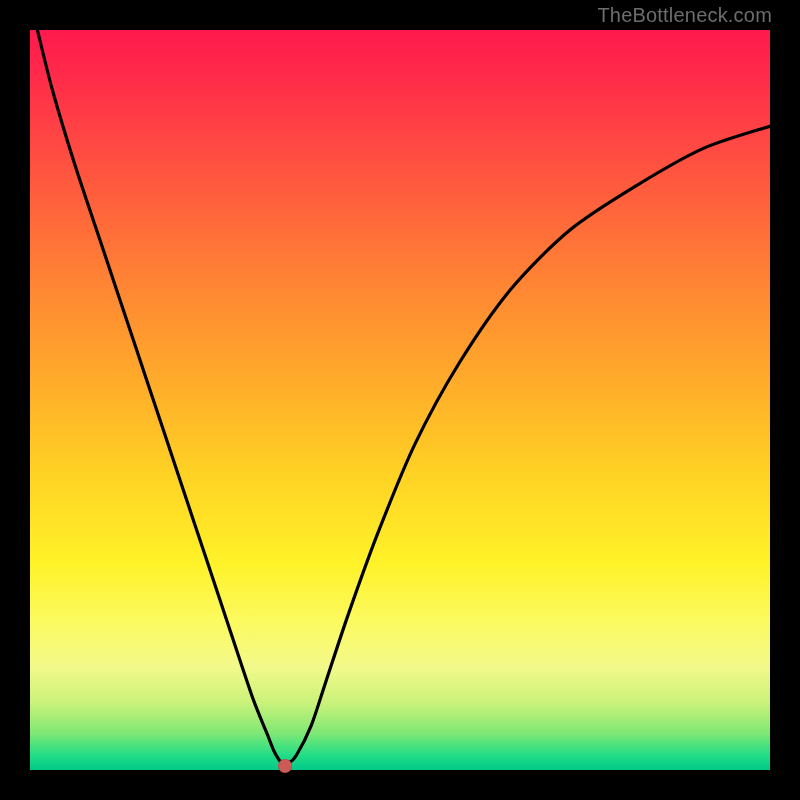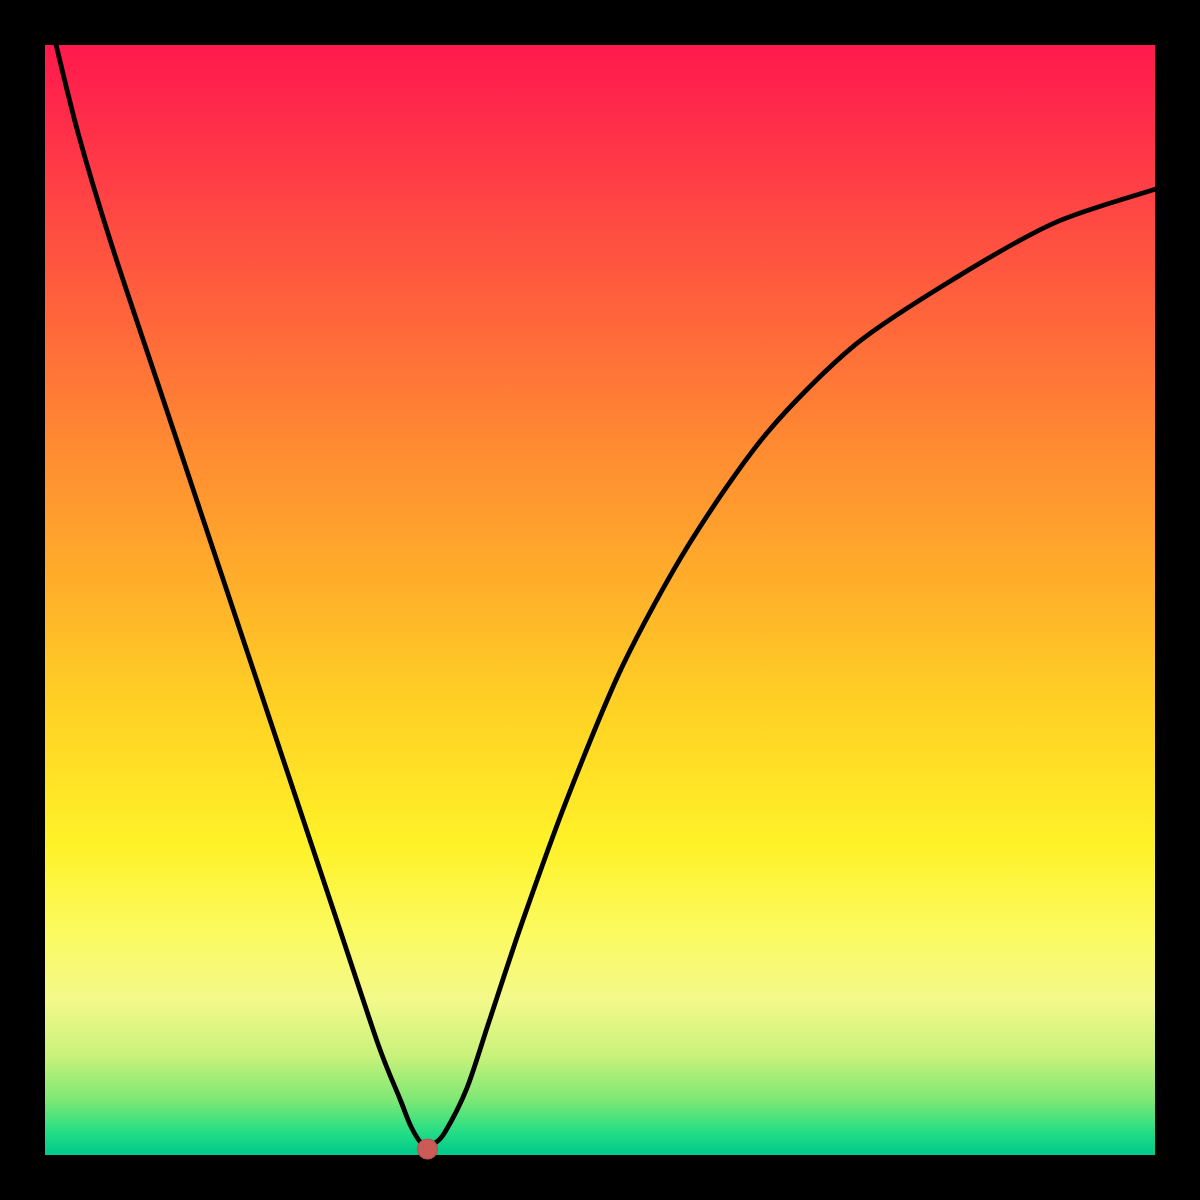--- a/index.html
+++ b/index.html
@@ -67,20 +67,21 @@
     background: #cc5a57;
     transform: translate(-50%, -50%);
     box-shadow: 0 0 0 0.5px rgba(0,0,0,0.15) inset;
   }
 </style>
 </head>
 <body>
 
 <div class="frame">
 
+  <div class="watermark">TheBottleneck.com</div>
 
   <div class="plot-area">
 
     <svg class="curve" viewBox="0 0 740 740" preserveAspectRatio="none">
       <path id="curve-path" fill="none" stroke="#000000" stroke-width="3.2" stroke-linejoin="round" stroke-linecap="round" d="M 7.40 0.00 C 9.50 8.39, 16.96 40.33, 22.20 59.20 C 27.44 78.07, 37.06 110.14, 44.40 133.20 C 51.74 156.26, 65.61 196.84, 74.00 222.00 C 82.39 247.16, 95.21 285.64, 103.60 310.80 C 111.99 335.96, 124.81 374.44, 133.20 399.60 C 141.59 424.76, 154.41 463.24, 162.80 488.40 C 171.19 513.56, 184.01 552.04, 192.40 577.20 C 200.79 602.36, 215.71 648.18, 222.00 666.00 C 228.29 683.82, 233.66 695.14, 236.80 703.00 C 239.95 710.86, 242.10 717.31, 244.20 721.50 C 246.30 725.69, 249.50 731.03, 251.60 732.60 C 253.70 734.17, 256.90 733.65, 259.00 732.60 C 261.10 731.55, 263.25 730.44, 266.40 725.20 C 269.54 719.96, 277.01 706.08, 281.20 695.60 C 285.39 685.12, 290.76 666.93, 296.00 651.20 C 301.24 635.48, 310.86 605.57, 318.20 584.60 C 325.54 563.63, 338.36 527.31, 347.80 503.20 C 357.23 479.09, 373.27 438.51, 384.80 414.40 C 396.33 390.29, 415.57 355.01, 429.20 333.00 C 442.83 310.98, 465.28 277.87, 481.00 259.00 C 496.72 240.13, 522.38 214.48, 540.20 199.80 C 558.02 185.12, 587.93 166.93, 606.80 155.40 C 625.67 143.87, 654.53 126.79, 673.40 118.40 C 692.27 110.01, 730.57 99.35, 740.00 96.20"></path>
     </svg>
 
     <div id="marker" class="marker" style="left: 255.3px; top: 736.3px; background: rgb(204, 90, 87);"></div>
   </div>
 

